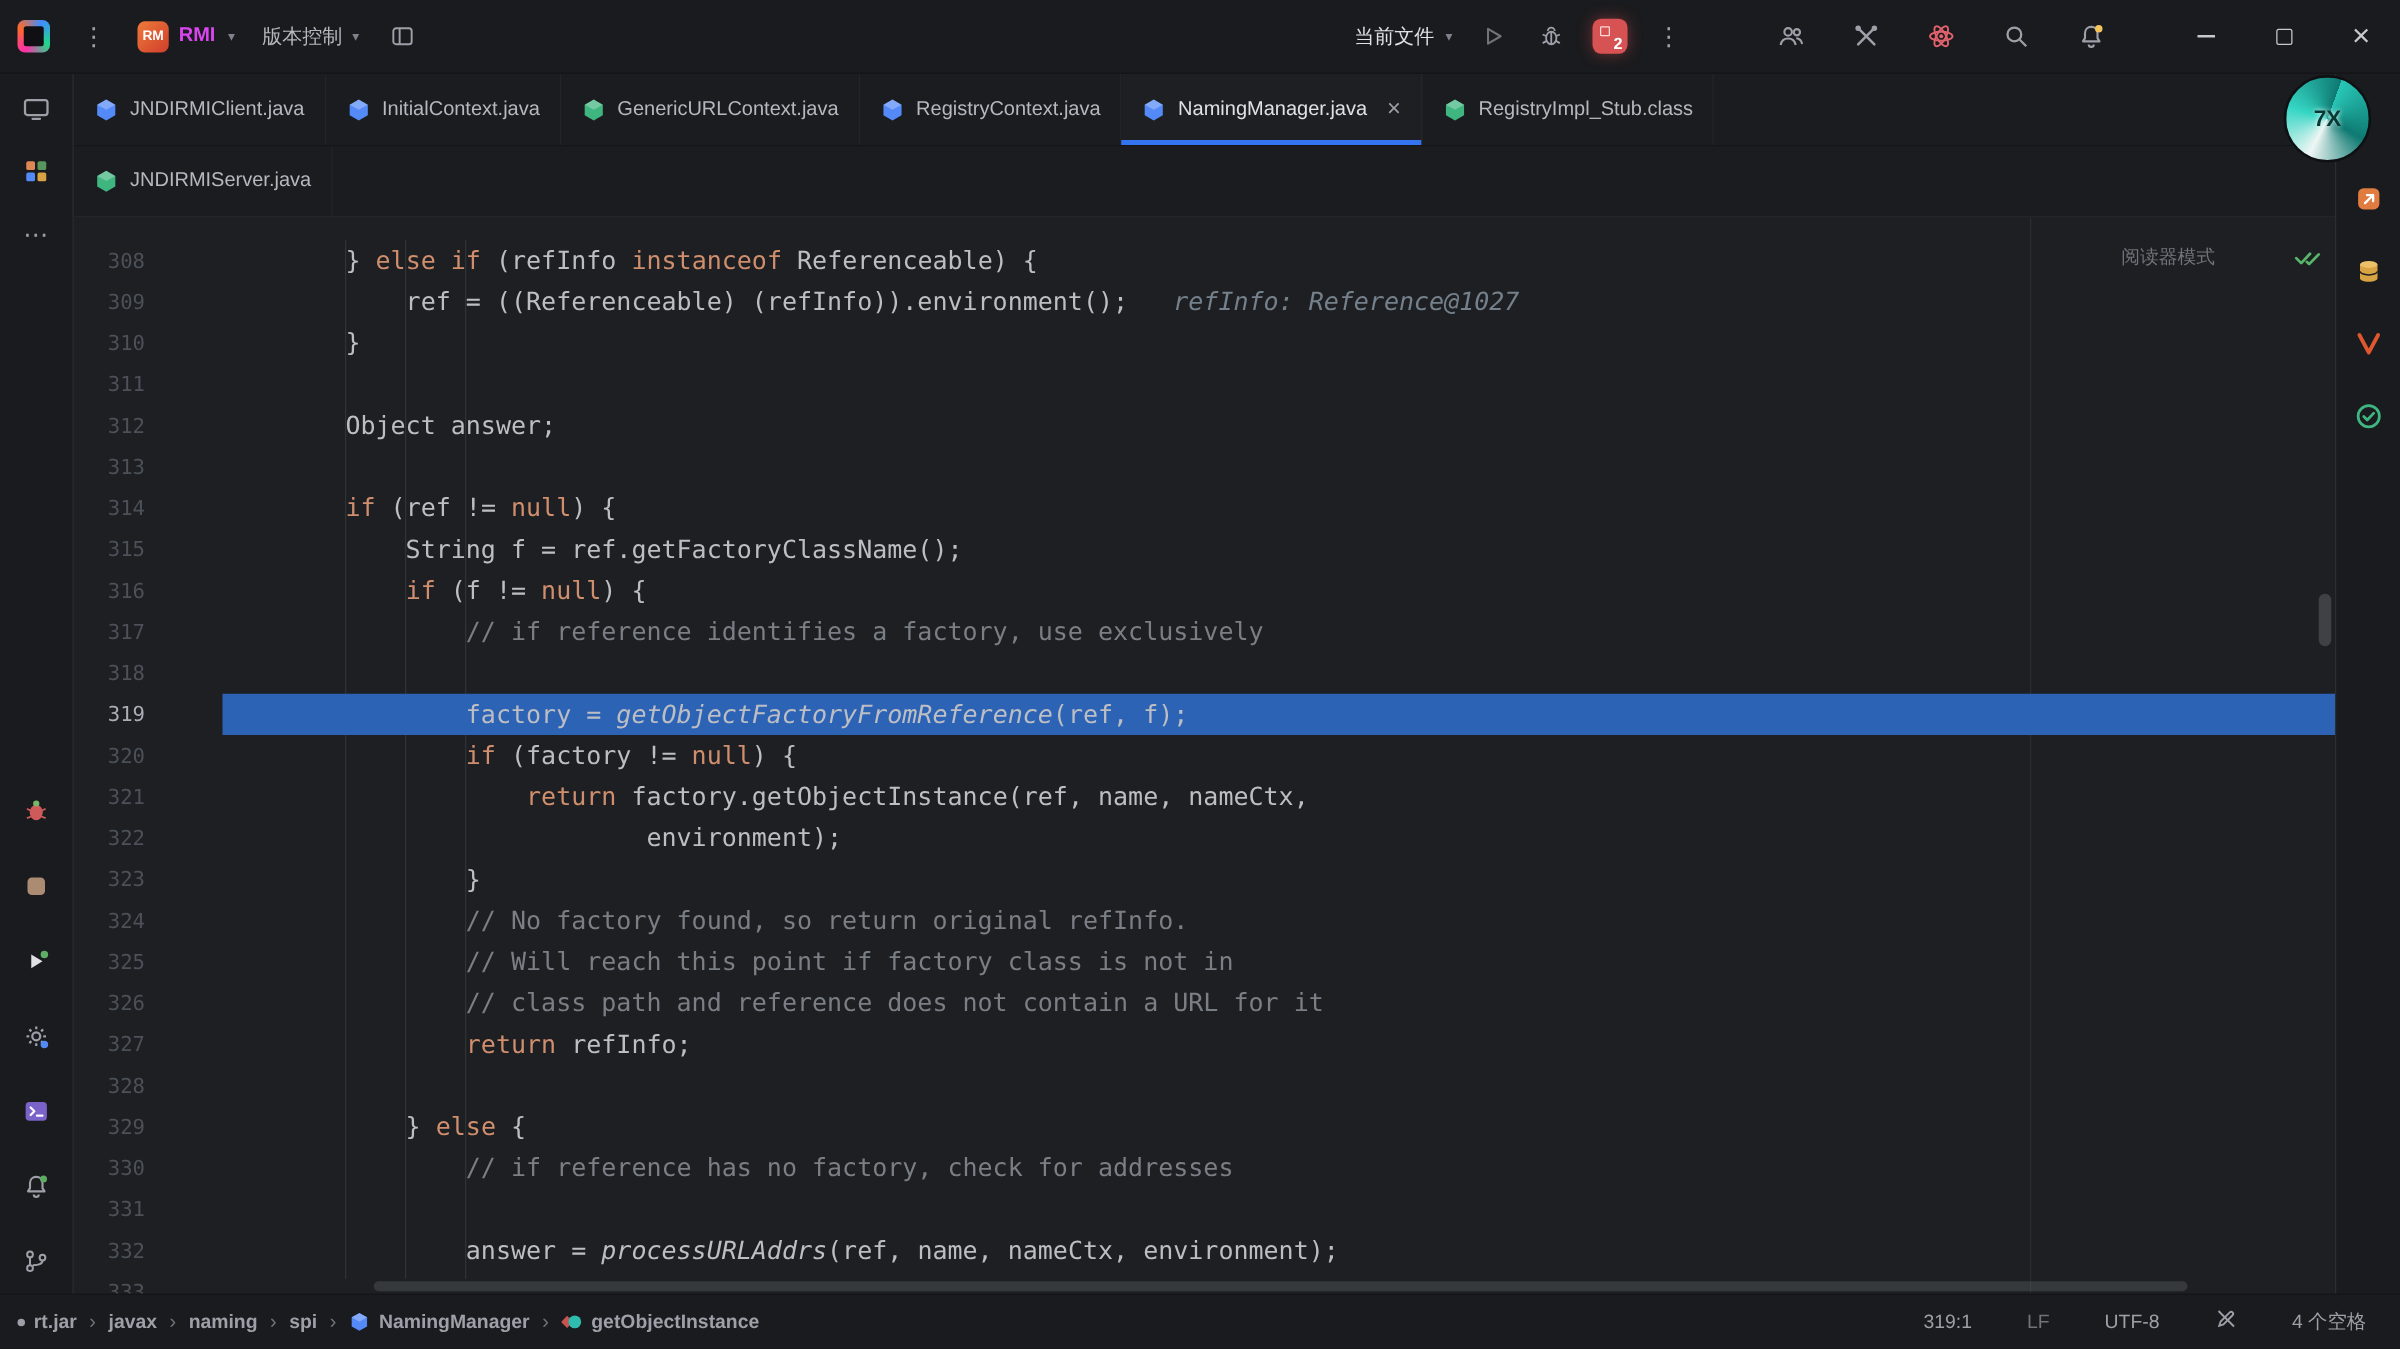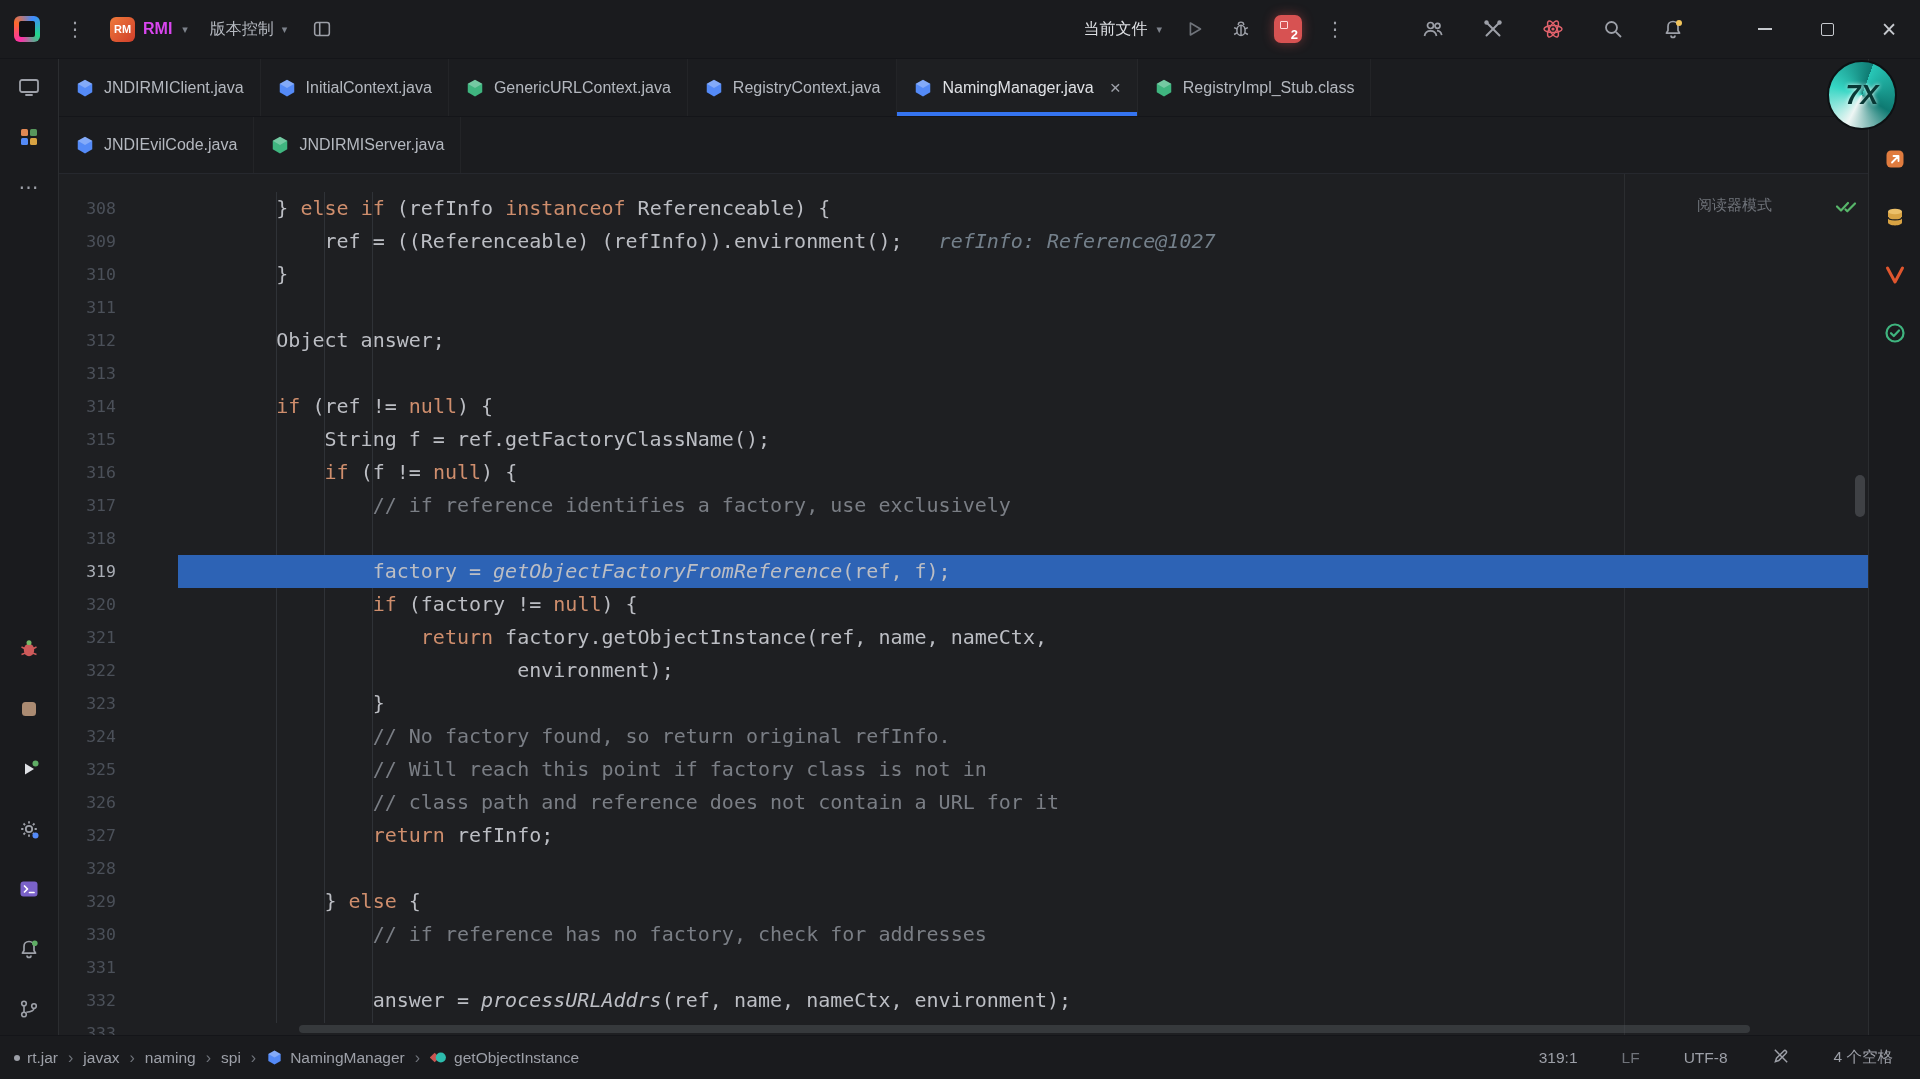--- a/index.html
+++ b/index.html
@@ -51,21 +51,21 @@
   .stripe-btn{width:32px;height:28px;display:flex;align-items:center;justify-content:center;border-radius:6px;}
   .stripe-more{font-size:20px;color:var(--mid);letter-spacing:1px;}
   .stripe-right{position:absolute;right:0;top:59px;width:52px;bottom:44px;background:var(--chrome);
     border-left:1px solid var(--border);display:flex;flex-direction:column;align-items:center;
     padding-top:86px;gap:30px;z-index:5;}
 
   
   .avatar{position:absolute;top:60px;right:23px;width:70px;height:70px;border-radius:50%;z-index:8;
     background:conic-gradient(from 20deg,#28c7b7,#0e7a72 28%,#eef6f4 52%,#35d6c4 74%,#0e7a72);
     border:2px solid #0d1113;display:flex;align-items:center;justify-content:center;}
-  .avatar span{font-weight:bold;font-size:27px;color:#093835;text-shadow:0 0 4px #eafffb;font-style:italic;}
+  .avatar span{font-weight:bold;font-size:18px;color:#093835;text-shadow:0 0 4px #eafffb;}
 
   
   .main{position:absolute;left:59px;top:59px;right:52px;bottom:44px;background:var(--bg);}
   .tabrow{display:flex;align-items:stretch;background:#1b1c1f;}
   .tabrow1{height:58px;border-bottom:1px solid var(--seam);}
   .tabrow2{height:57px;border-bottom:1px solid #26282e;}
   .tab{display:flex;align-items:center;gap:9px;padding:0 16px;font-size:16px;color:#b4b8bf;
     border-right:1px solid rgba(255,255,255,.04);position:relative;cursor:default;white-space:nowrap;}
   .tab.active{background:#1e1f22;color:#dfe1e5;}
   .tab.active::after{content:"";position:absolute;left:0;right:0;bottom:0;height:4px;background:var(--accent);}
@@ -90,21 +90,21 @@
   .reader-mode{position:absolute;top:22px;right:96px;font-size:15px;color:var(--dim);z-index:3;}
   .inspect-widget{position:absolute;top:20px;right:10px;z-index:3;}
   .vthumb{position:absolute;right:3px;top:301px;width:10px;height:42px;background:#55585e;border-radius:5px;opacity:.6;z-index:4;}
   .hthumb{position:absolute;left:121px;bottom:2px;width:1451px;height:8px;background:#55585e;border-radius:4px;opacity:.45;z-index:4;}
 
   
   .statusbar{position:absolute;left:0;right:0;bottom:0;height:44px;background:var(--chrome);
     border-top:1px solid var(--seam);display:flex;align-items:center;
     padding:0 27px 0 14px;font-size:15.5px;color:var(--mid);z-index:7;}
   .breadcrumbs{display:flex;align-items:center;gap:10px;}
-  .bc-item{display:flex;align-items:center;gap:7px;cursor:default;}
+  .bc-item{display:flex;align-items:center;gap:7px;cursor:default;font-weight:bold;}
   .bc-sep{color:var(--dim);font-size:16px;}
   .bc-dot{width:6px;height:6px;border-radius:50%;background:#9da0a8;display:inline-block;}
   .sb-right{margin-left:auto;display:flex;align-items:center;gap:44px;}
   .sb-dim{color:var(--dim);}
 </style>
 </head>
 <body>
 
 <div class="app">
 
@@ -353,27 +353,20 @@
         </div>
         <div class="tab">
           <svg width="20" height="20" viewBox="0 0 16 16">
             <path d="M8 1.3 13.8 4.6v6.8L8 14.7 2.2 11.4V4.6Z" fill="#3fb57f"></path>
             <path d="M8 1.3 13.8 4.6 8 7.9 2.2 4.6Z" fill="#ffffff" opacity="0.28"></path>
           </svg>
           <span class="tab-label">RegistryImpl_Stub.class</span>
         </div>
       </div>
     <div class="tabrow tabrow2" id="tabs-row2">
-        <div class="tab">
-          <svg width="20" height="20" viewBox="0 0 16 16">
-            <path d="M8 1.3 13.8 4.6v6.8L8 14.7 2.2 11.4V4.6Z" fill="#548af7"></path>
-            <path d="M8 1.3 13.8 4.6 8 7.9 2.2 4.6Z" fill="#ffffff" opacity="0.28"></path>
-          </svg>
-          <span class="tab-label">JNDIEvilCode.java</span>
-        </div>
         <div class="tab">
           <svg width="20" height="20" viewBox="0 0 16 16">
             <path d="M8 1.3 13.8 4.6v6.8L8 14.7 2.2 11.4V4.6Z" fill="#3fb57f"></path>
             <path d="M8 1.3 13.8 4.6 8 7.9 2.2 4.6Z" fill="#ffffff" opacity="0.28"></path>
           </svg>
           <span class="tab-label">JNDIRMIServer.java</span>
         </div>
       </div>
 
     <div class="editor">

